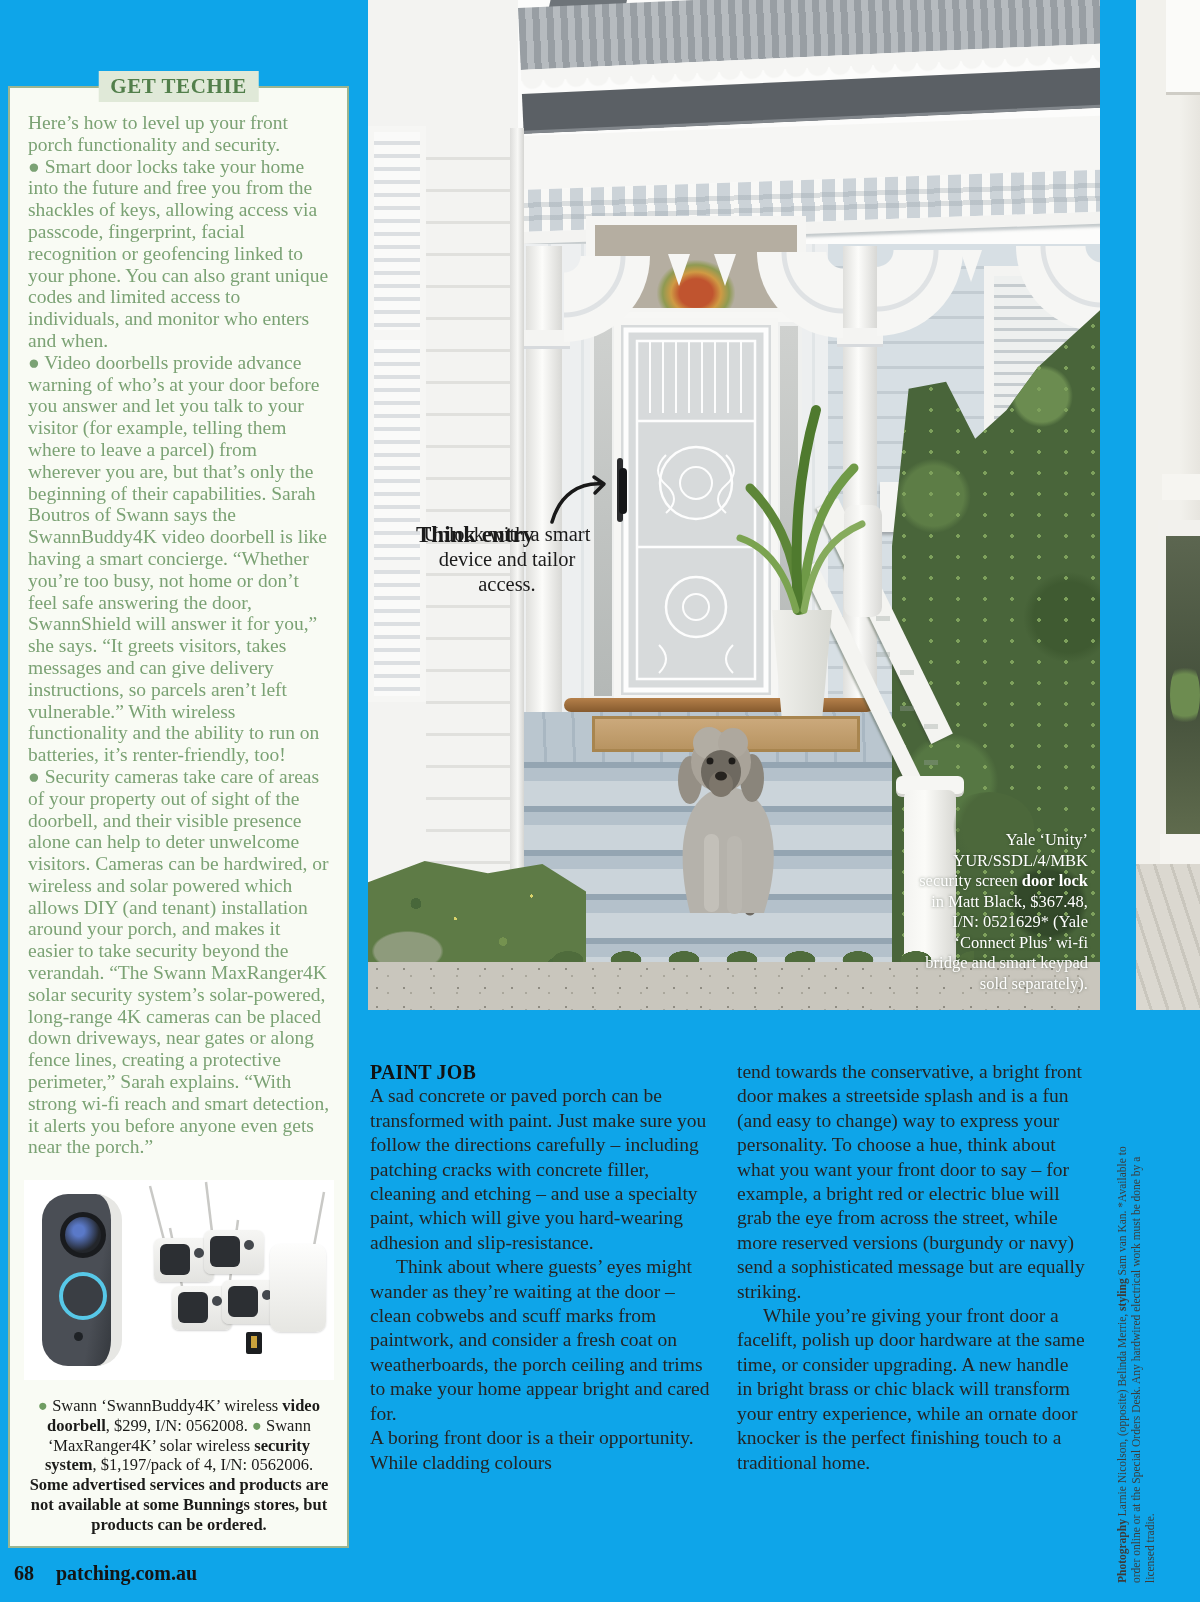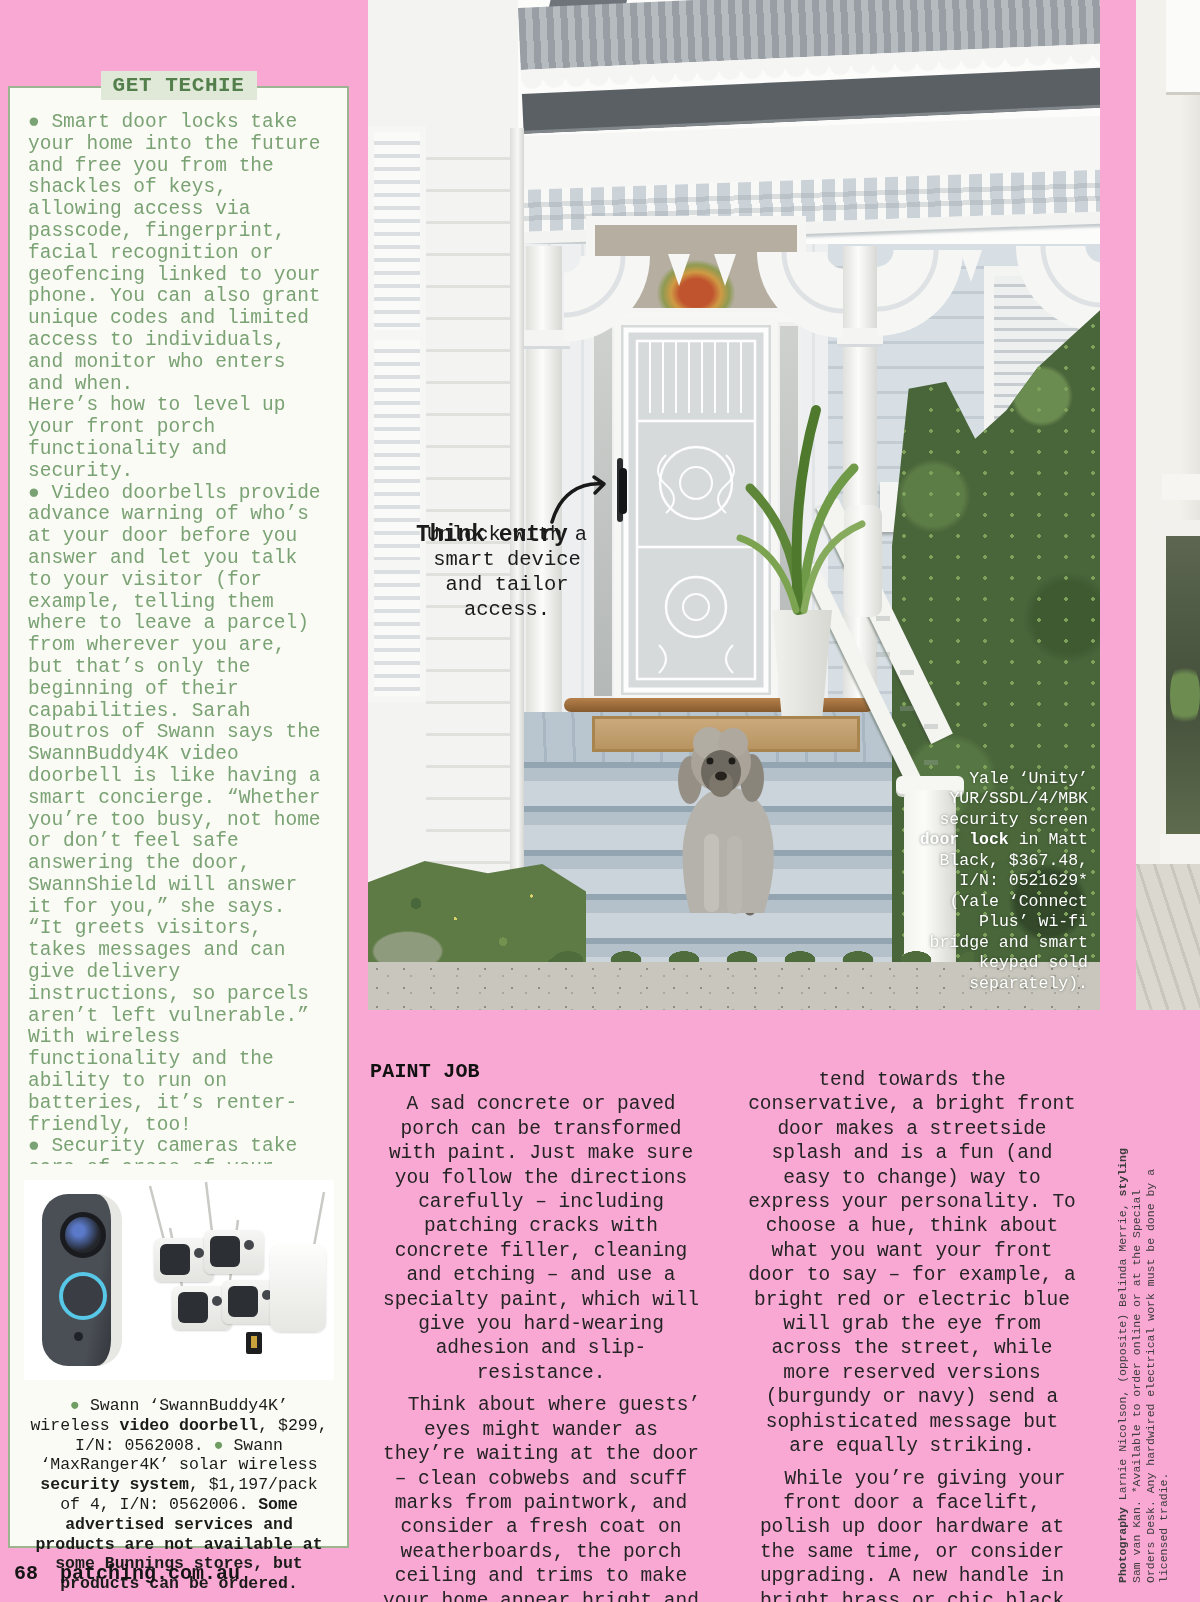--- a/index.html
+++ b/index.html
@@ -1,17 +1,17 @@
 <!DOCTYPE html>
 <html><head>
 <meta charset="utf-8">
 <style>
   html,body{margin:0;padding:0;background:#ffffff;}
-  .page{position:relative;width:1200px;height:1602px;background:#f9a8d4;overflow:hidden;
-        font-family:Liberation Mono, monospace;}
+  .page{position:relative;width:1200px;height:1602px;background:#0ea5e9;overflow:hidden;
+        font-family:Liberation Serif, serif;}
 
   
   .techie-box{position:absolute;left:8px;top:86px;width:341px;height:1462px;
     border:2px solid #9cb590;background:#f9fbf4;box-sizing:border-box;}
   .techie-title{position:absolute;top:-17px;left:50%;transform:translateX(-50%);
     background:#e0e9d8;color:#527f4b;font-weight:bold;font-size:21px;letter-spacing:.6px;
     padding:3px 12px;white-space:nowrap;}
   .techie-text{position:absolute;left:18px;top:24px;width:302px;height:1052px;overflow:hidden;
     color:#7ba274;font-size:19.5px;line-height:21.8px;}
   .techie-text p{margin:0;}
@@ -171,40 +171,40 @@
     background:radial-gradient(circle at 50% 50%,#6d8c50 55%,rgba(0,0,0,0) 72%);}
   .st-rail3{left:24px;top:834px;width:40px;height:30px;background:#f5f4f0;}
   .st-deck{left:0;top:864px;width:64px;height:146px;
     background:repeating-linear-gradient(72deg,#dbd8d0 0 13px,#c9c6bd 13px 16px);}
 
   
   .col{position:absolute;top:1060px;color:#242424;font-size:19.5px;line-height:24.4px;}
   .col1{left:370px;width:342px;}
   .col2{left:737px;width:350px;}
   .col h3{margin:0;font-size:20px;letter-spacing:.2px;color:#111111;}
-  .col p{margin:8px;text-align:center;}
+  .col p{margin:0;}
   .col p.ind{text-indent:26px;}
   .col h3.gap{margin-top:26px;}
 
   
   .credits{position:absolute;left:1116px;top:1583px;width:438px;transform:rotate(-90deg);
     transform-origin:0 0;font-size:11.5px;line-height:13.8px;color:#3c3c3c;}
   .footer{position:absolute;left:14px;top:1562px;font-weight:bold;font-size:20px;color:#141414;}
   .footer .num{margin-right:22px;}
 </style>
 </head>
 <body>
 
 <div class="page">
 
   <aside class="techie-box">
     <div class="techie-title">GET TECHIE</div>
     <div class="techie-text">
+      <p>Here’s how to level up your front porch functionality and security.</p>
       <p>● Smart door locks take your home into the future and free you from the shackles of keys, allowing access via passcode, fingerprint, facial recognition or geofencing linked to your phone. You can also grant unique codes and limited access to individuals, and monitor who enters and when.</p>
-      <p>Here’s how to level up your front porch functionality and security.</p>
       <p>● Video doorbells provide advance warning of who’s at your door before you answer and let you talk to your visitor (for example, telling them where to leave a parcel) from wherever you are, but that’s only the beginning of their capabilities. Sarah Boutros of Swann says the SwannBuddy4K video doorbell is like having a smart concierge. “Whether you’re too busy, not home or don’t feel safe answering the door, SwannShield will answer it for you,” she says. “It greets visitors, takes messages and can give delivery instructions, so parcels aren’t left vulnerable.” With wireless functionality and the ability to run on batteries, it’s renter-friendly, too!</p>
       <p>● Security cameras take care of areas of your property out of sight of the doorbell, and their visible presence alone can help to deter unwelcome visitors. Cameras can be hardwired, or wireless and solar powered which allows DIY (and tenant) installation around your porch, and makes it easier to take security beyond the verandah. “The Swann MaxRanger4K solar security system’s solar-powered, long-range 4K cameras can be placed down driveways, near gates or along fence lines, creating a protective perimeter,” Sarah explains. “With strong wi-fi reach and smart detection, it alerts you before anyone even gets near the porch.”</p>
     </div>
     <div class="shot">
       <div class="db-body"></div>
       <div class="db-lens"></div>
       <div class="db-ring"></div>
       <div class="db-spk"></div>
       <svg style="position:absolute;left:0;top:0;width:310px;height:200px" viewBox="0 0 310 200">
         <g stroke="#c9c9c6" stroke-width="2.5" fill="none">

